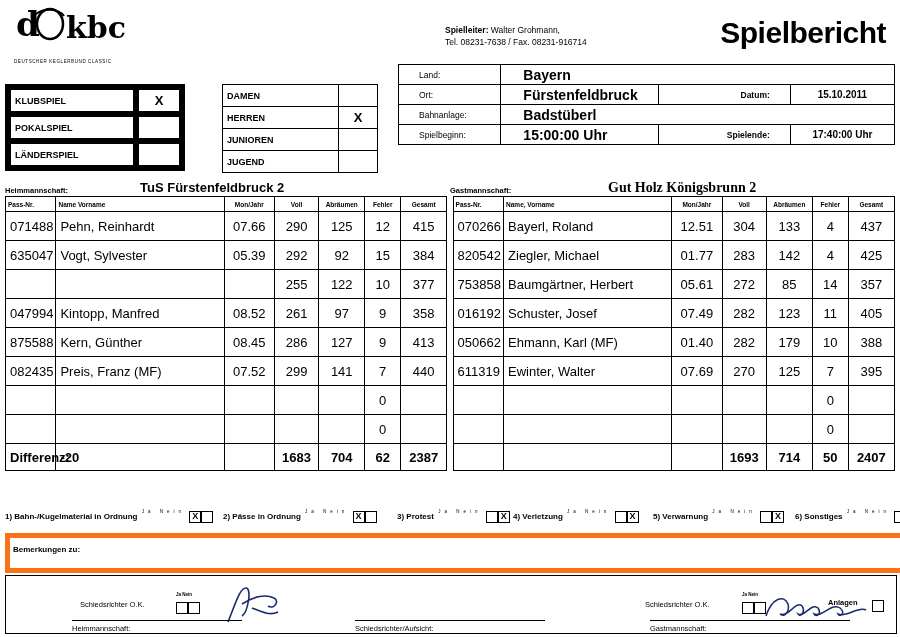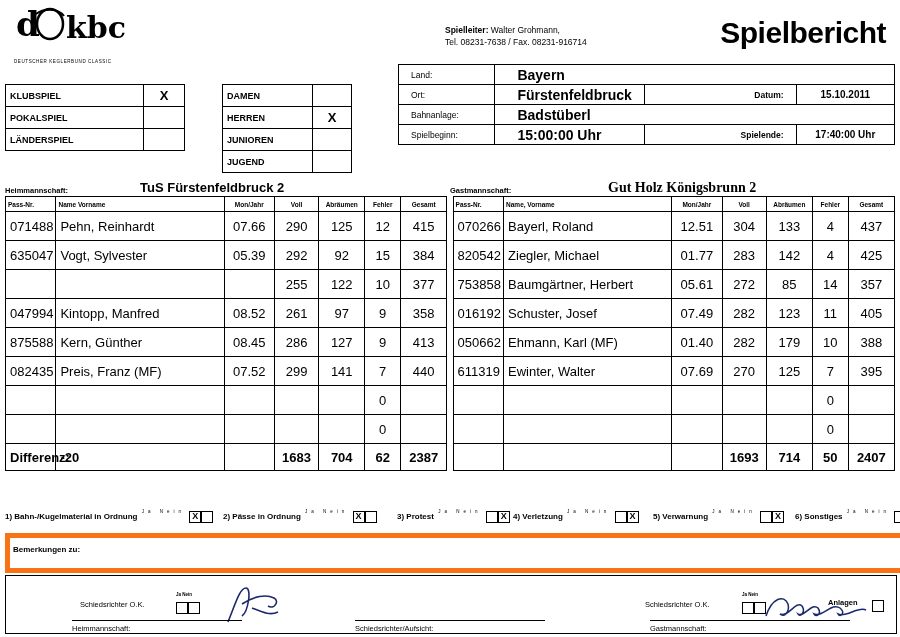--- a/index.html
+++ b/index.html
@@ -15,30 +15,30 @@
   
   .logo{position:absolute;left:14px;top:6px;width:140px;height:60px;}
   .logo-sub{font-size:4.5px;letter-spacing:.6px;margin-top:1px;}
 
   .spielleiter{position:absolute;left:425px;top:24px;font-size:8.5px;line-height:12px;margin-left:20px;}
 
   .title{position:absolute;right:14px;top:16px;font-size:30px;font-weight:bold;letter-spacing:-.5px;}
 
   
   .lefttab{position:absolute;left:5px;top:84px;width:180px;border-collapse:collapse;}
-  .lefttab td{border:1px solid #000000;height:19px;font-size:9px;font-weight:bold;padding-left:4px;}
+  .lefttab td{border:6px solid #000000;height:19px;font-size:9px;font-weight:bold;padding-left:4px;}
   .lefttab td.mark{width:40px;text-align:center;font-size:13px;font-weight:bold;padding:0;}
 
-  .midtab{position:absolute;left:222px;top:84px;width:130px;border-collapse:collapse;}
+  .midtab{position:absolute;left:222px;top:84px;width:156px;border-collapse:collapse;}
   .midtab td{border:1px solid #000;height:19px;font-size:9px;font-weight:bold;padding-left:4px;}
   .midtab td.mark{width:38px;text-align:center;font-size:13px;font-weight:bold;padding:0;}
 
   
   .infotab{position:absolute;left:398px;top:64px;width:497px;border-collapse:collapse;}
-  .infotab td{border:1px solid #000;height:19px;font-size:9px;padding:0 12px;margin-top:10px;}
+  .infotab td{border:1px solid #000;height:19px;font-size:9px;padding:0 20px;margin-top:10px;}
   .infotab td.lab{width:78px;font-size:8.5px;}
   .infotab td.val{font-weight:bold;font-size:14px;padding-left:22px;}
   .infotab td.rlab{text-align:right;font-size:8.5px;font-weight:bold;width:150px;}
   .infotab td.rval{font-weight:bold;font-size:10px;width:40px;text-align:center;}
   .heim-lab{position:absolute;left:5px;top:186px;font-size:7.5px;font-weight:bold;}
   .heim-name{position:absolute;left:140px;top:180px;font-size:13px;font-weight:bold;}
   .gast-lab{position:absolute;left:450px;top:186px;font-size:7.5px;font-weight:bold;}
   .gast-name{position:absolute;left:608px;top:180px;font-size:14px;font-weight:bold;font-family:Liberation Serif, serif;}
 
   

